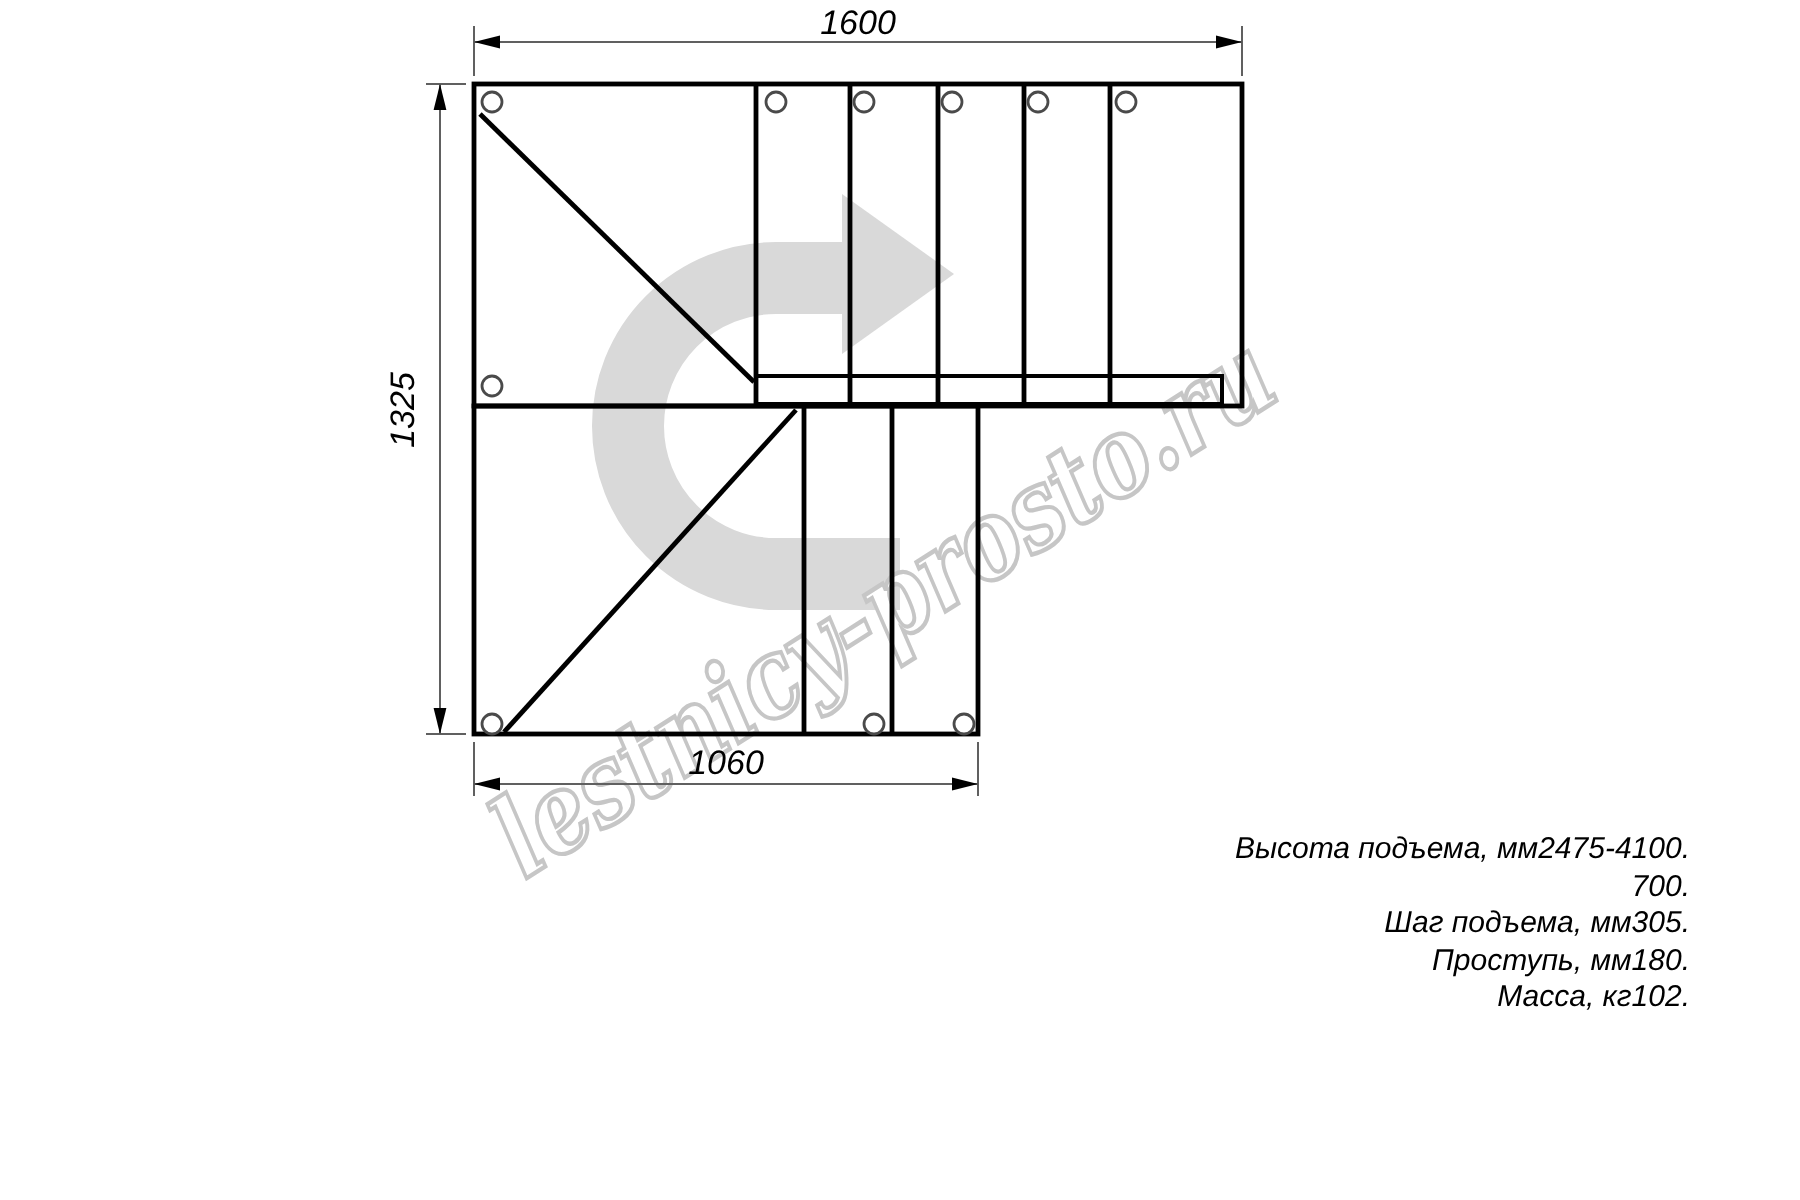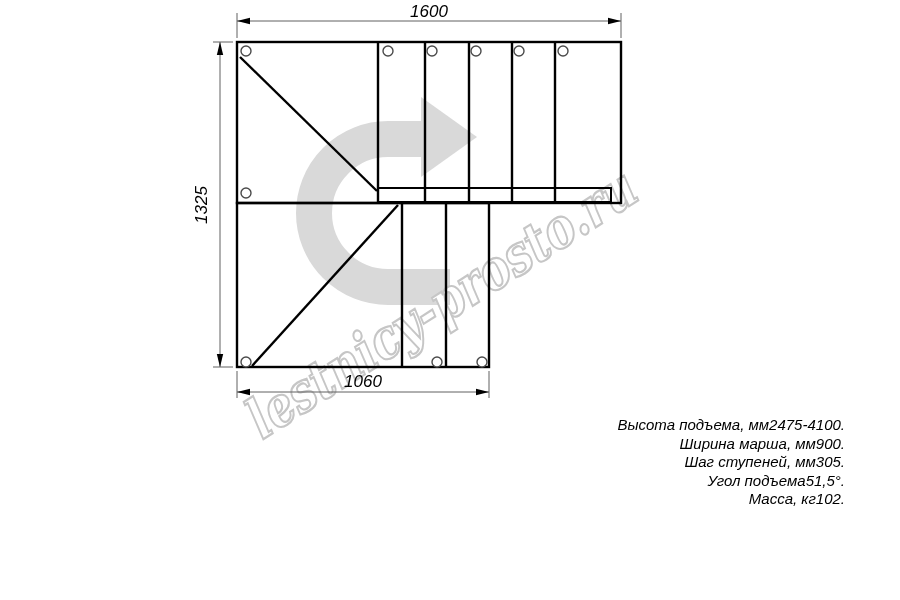--- a/index.html
+++ b/index.html
@@ -93,30 +93,29 @@
       <text class="dimtext" x="363" y="387" text-anchor="middle">1060</text>
     </g>
   </svg>
 
   <div class="specs">
     <div class="spec-row">
       <span class="spec-label">Высота подъема, мм</span>
       <span class="spec-value">2475-4100.</span>
     </div>
     <div class="spec-row">
-      <span class="spec-label">Ширина марша, мм</span>
-      <span class="spec-value">900.</span>
+      <span class="spec-value">700.</span>
     </div>
     <div class="spec-row">
-      <span class="spec-label">Шаг ступеней, мм</span>
+      <span class="spec-label">Шаг подъема, мм</span>
       <span class="spec-value">305.</span>
     </div>
     <div class="spec-row">
-      <span class="spec-label">Угол подъема</span>
-      <span class="spec-value">51,5°.</span>
+      <span class="spec-label">Проступь, мм</span>
+      <span class="spec-value">180.</span>
     </div>
     <div class="spec-row">
       <span class="spec-label">Масса, кг</span>
       <span class="spec-value">102.</span>
     </div>
   </div>
 
 </div>
 
 </body></html>

